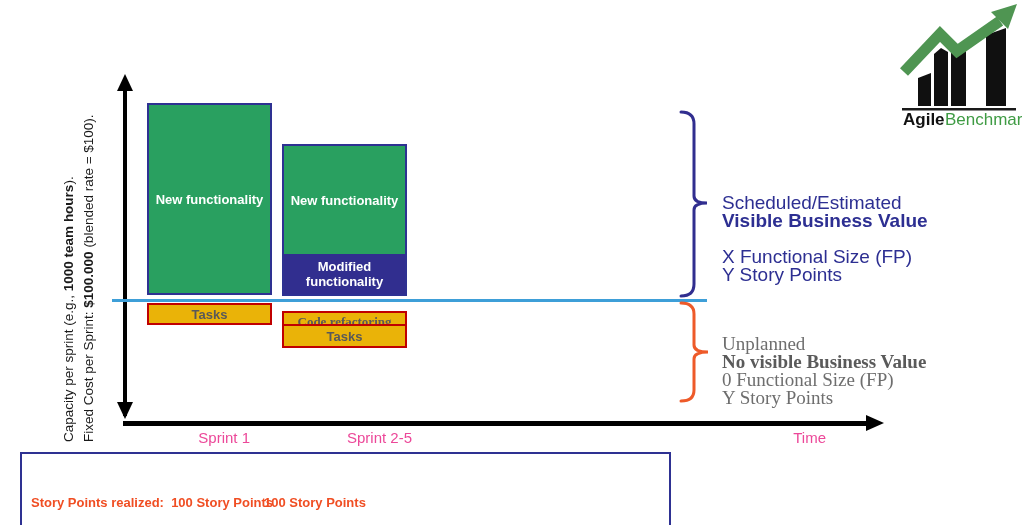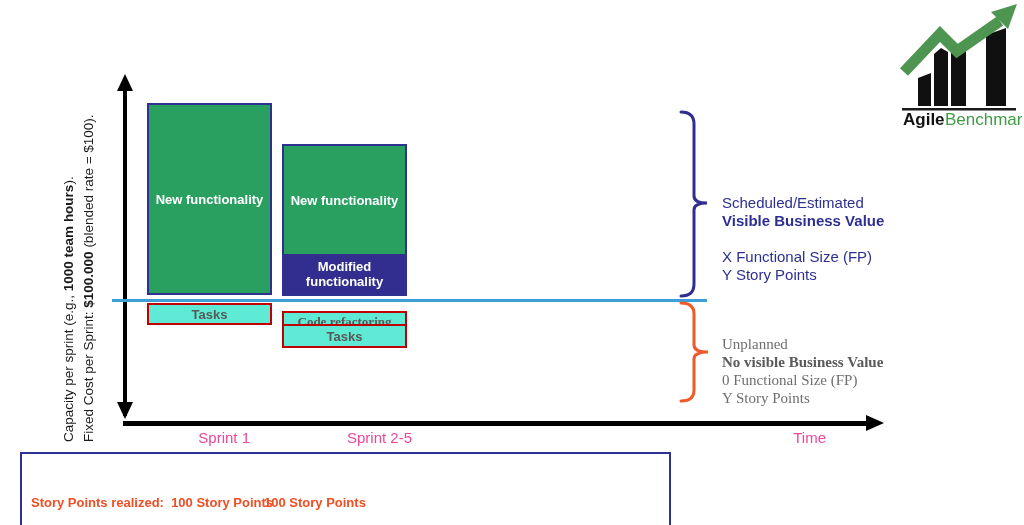--- a/index.html
+++ b/index.html
@@ -24,26 +24,26 @@
 
   
   .bar{position:absolute;box-sizing:border-box;display:flex;align-items:center;justify-content:center;
        text-align:center;font-weight:bold;font-size:13px;}
   .bar-green{background:#29A060;border:2px solid #2E3192;color:#fff;}
   .bar2-outer{position:absolute;box-sizing:border-box;border:2px solid #2E3192;display:flex;flex-direction:column;}
   .bar2-green{background:#29A060;color:#fff;display:flex;align-items:center;justify-content:center;
               font-weight:bold;font-size:13px;height:108px;}
   .bar2-navy{background:#312E8F;color:#fff;display:flex;align-items:center;justify-content:flex-start;
              font-weight:bold;font-size:13px;flex:1;line-height:15px;padding:0 18px;text-align:center;}
-  .task{background:#5eead4;border:2px solid #C00000;color:#595959;}
+  .task{background:#eab308;border:2px solid #C00000;color:#595959;}
 
   .baseline{position:absolute;left:112px;top:299px;width:595px;height:3px;background:#3E9FD8;}
 
   
-  .ann{position:absolute;font-size:15px;line-height:18px;white-space:nowrap;}
+  .ann{position:absolute;font-size:19px;line-height:18px;white-space:nowrap;}
   .ann-navy{color:#2D2F92;}
   .ann-gray{color:#6E6E6E;}
   .ann .b{font-weight:bold;}
   .ann-gray .b{color:#5A5A5A;}
   .spacer18{height:18px;}
 
   
   .ticklabel{position:absolute;top:429px;width:120px;text-align:right;font-size:15px;color:#ec4899;}
 
   

